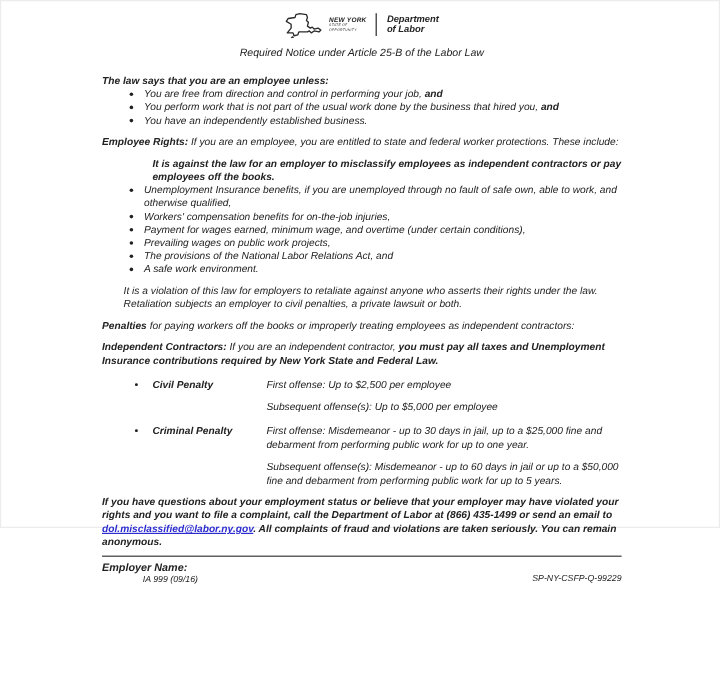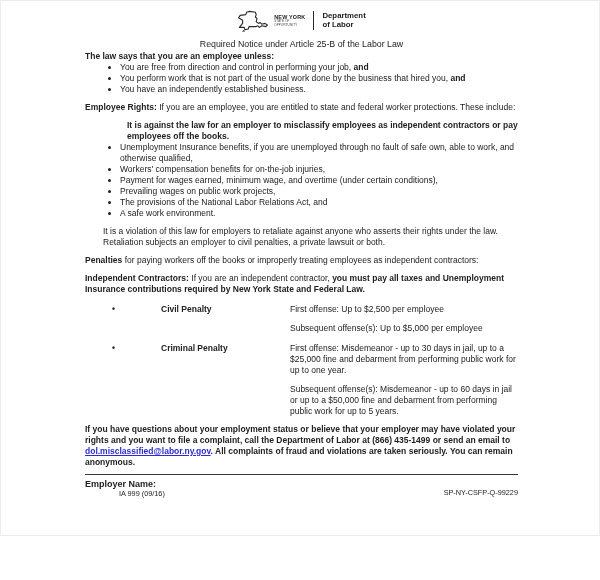--- a/index.html
+++ b/index.html
@@ -1,42 +1,42 @@
 <!DOCTYPE html>
 <html><head>
 <meta charset="utf-8">
 <style>
   html,body{margin:0;padding:0;background:#fff;}
   body{width:600px;height:580px;overflow:hidden;
        font-family:"Liberation Sans","DejaVu Sans",sans-serif;
        font-size:8.5px;line-height:11px;color:#222;}
-  .page{width:600px;height:536px;box-sizing:border-box;padding:7px 82px 0 85px;box-shadow:inset 0 0 0 1px #ececec;}
+  .page{width:600px;height:440px;box-sizing:border-box;padding:7px 82px 0 85px;box-shadow:inset 0 0 0 1px #ececec;font-style:italic;}
   p{margin:0;}
   .b{font-weight:bold;}
   
   .logo-row{display:flex;align-items:center;justify-content:center;gap:5px;height:27px;}
   .state-icon svg{display:block;}
   .brand{display:flex;flex-direction:column;justify-content:center;}
   .brand-top{font-weight:bold;font-size:5.4px;line-height:6px;letter-spacing:.2px;}
   .brand-sub{font-size:2.9px;line-height:3.4px;letter-spacing:.2px;color:#333;}
   .logo-divider{width:1px;height:19px;background:#2a2a2a;margin:0 3px;}
   .dept{font-weight:bold;font-size:7.8px;line-height:8.6px;}
   .required-notice{text-align:center;font-size:8.8px;margin-top:5px;}
   
   .title{margin:8px 0 0 0;text-align:center;font-size:10.8px;line-height:12.5px;font-weight:bold;}
   
-  .law-heading{margin-top:1px;font-weight:bold;}
+  .law-heading{margin-top:12px;font-weight:bold;}
   ul{margin:0;padding:0 0 0 35px;list-style:disc outside;}
   ul.tight li{margin:0;padding:0;}
   .para{margin-top:6px;}
   .indent1{margin-left:18px;}
   .indent2{margin-left:42px;}
   .mt7{margin-top:7px;}
   
-  .pen-row{display:flex;margin-left:27px;margin-top:9px;gap:34px;}
+  .pen-row{display:flex;margin-left:27px;margin-top:9px;}
   .pen-bullet{width:15px;flex:none;}
   .pen-bullet::before{content:"\2022";font-weight:bold;}
   .pen-label{width:95px;flex:none;font-weight:bold;}
   .pen-desc{flex:1;}
   .pen-desc p + p{margin-top:8px;}
   
   .contact{margin-top:7px;font-weight:bold;}
   .email-link{text-decoration:underline;cursor:pointer;font-weight:bold;}
   
   .footer{margin-top:6px;border-top:1px solid #3a3a3a;padding-top:4px;display:flex;justify-content:space-between;align-items:flex-end;}

